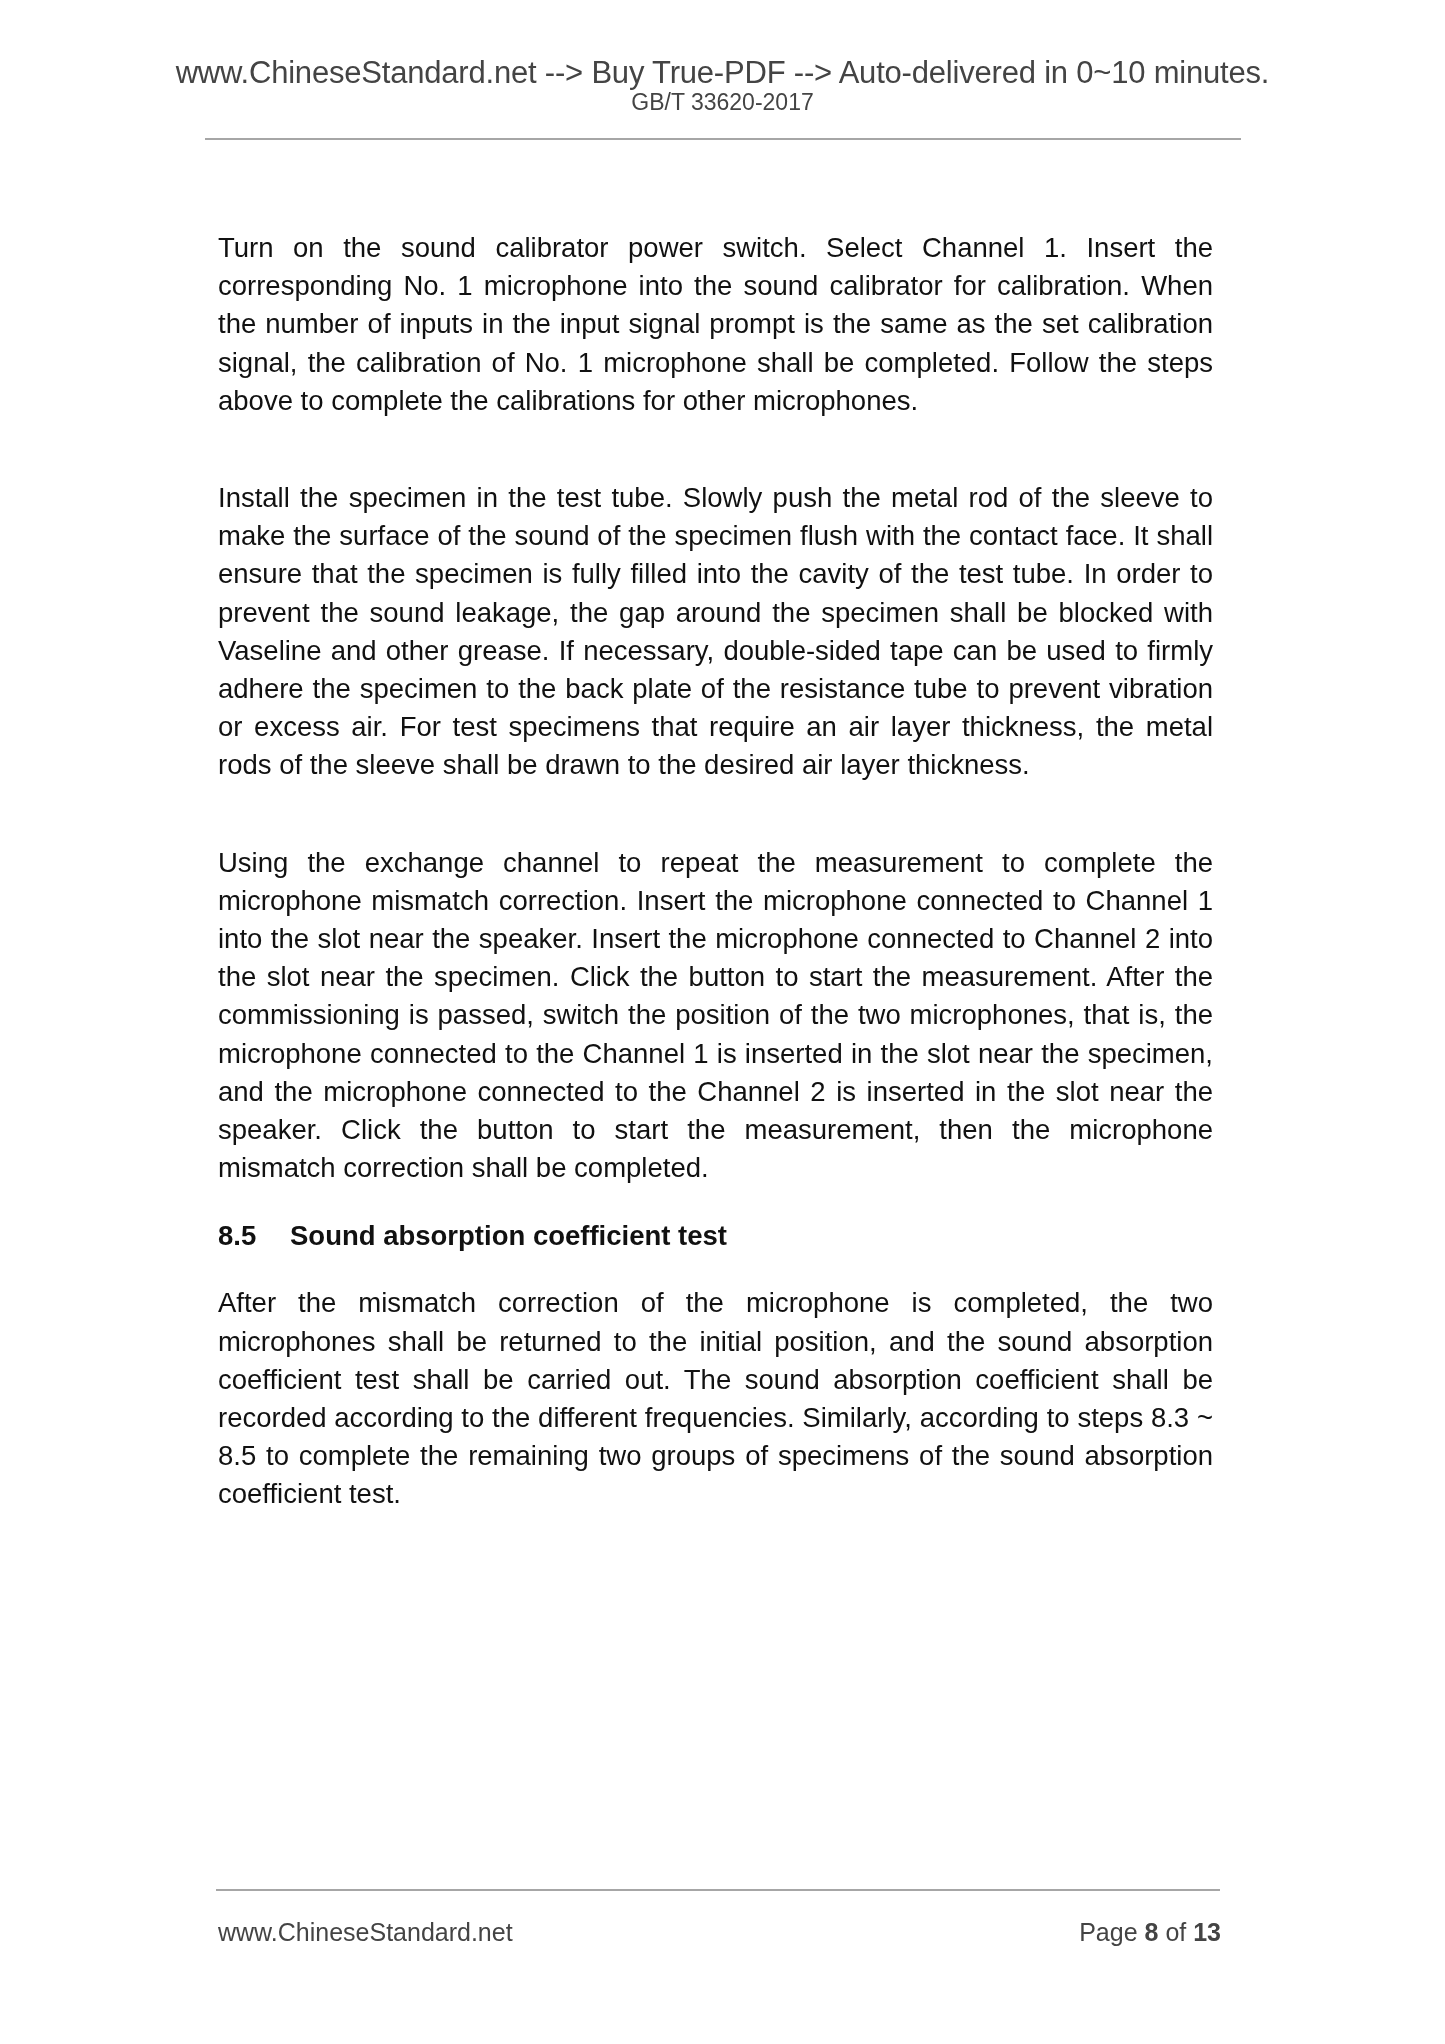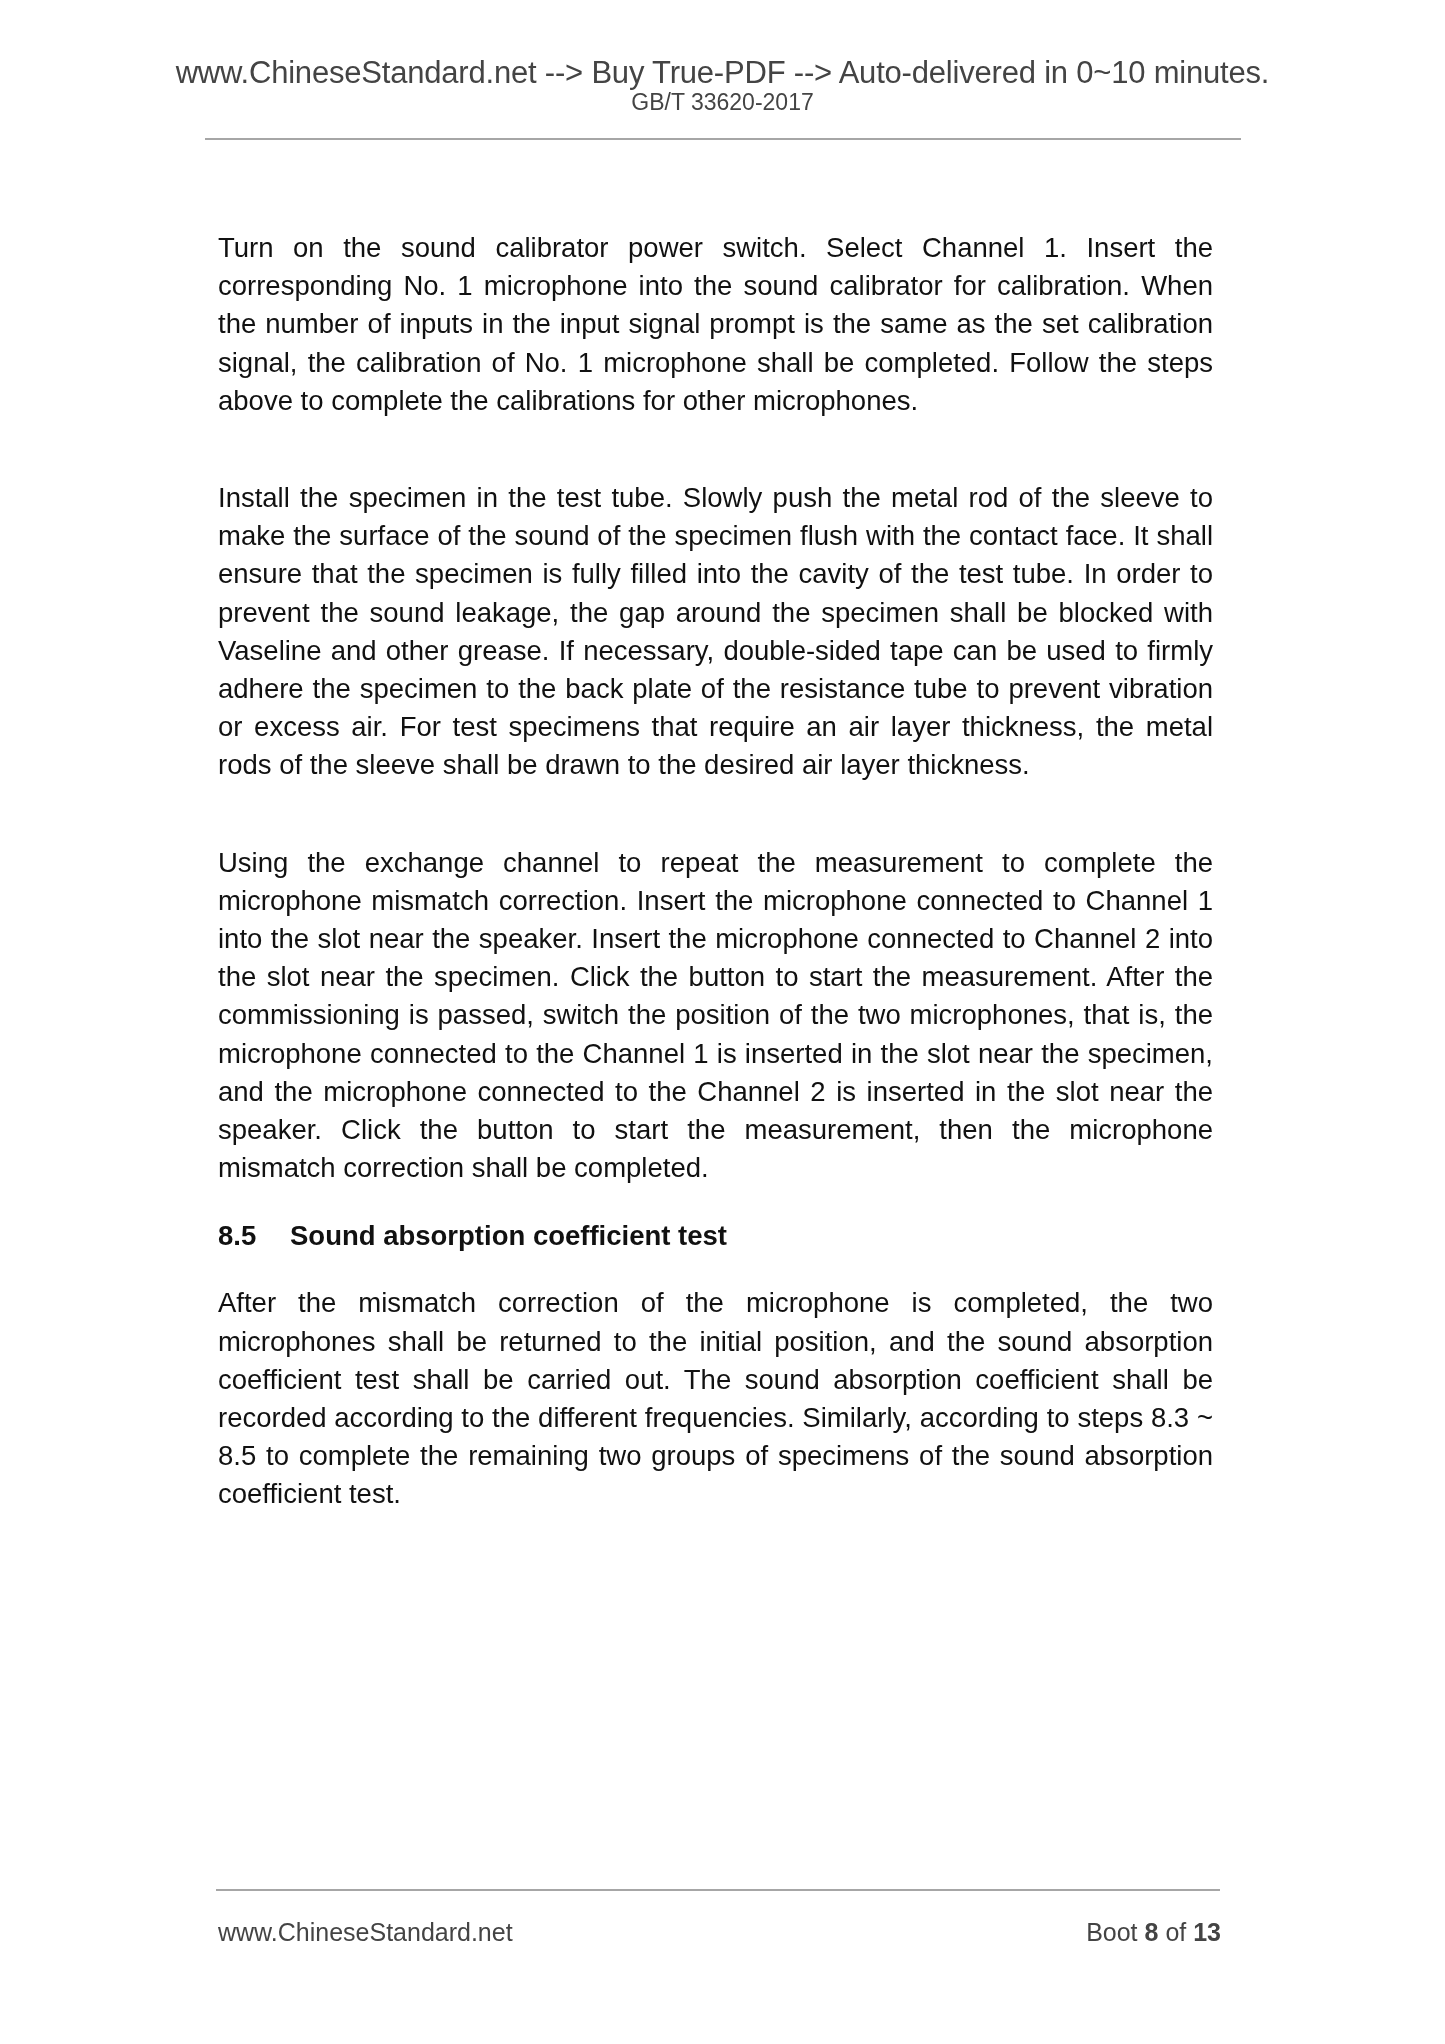--- a/index.html
+++ b/index.html
@@ -48,17 +48,17 @@
     <span class="num">8.5</span>
     <span>Sound absorption coefficient test</span>
   </h2>
   <div class="gap-after-h"></div>
   <p class="body">After the mismatch correction of the microphone is completed, the two microphones shall be returned to the initial position, and the sound absorption coefficient test shall be carried out. The sound absorption coefficient shall be recorded according to the different frequencies. Similarly, according to steps 8.3 ~ 8.5 to complete the remaining two groups of specimens of the sound absorption coefficient test.</p>
 </div>
 
 <div class="rule-bot"></div>
 <a class="footer-link">www.ChineseStandard.net</a>
 <div class="footer-page">
-  <span>Boot</span>
+  <span>Page</span>
   <b>8</b>
   <span>of</span>
   <b>13</b>
 </div>
 
 </body></html>

